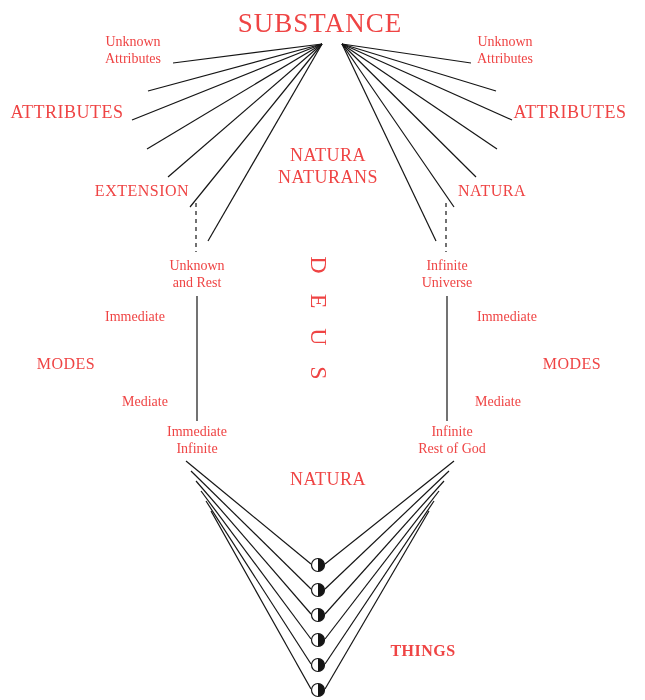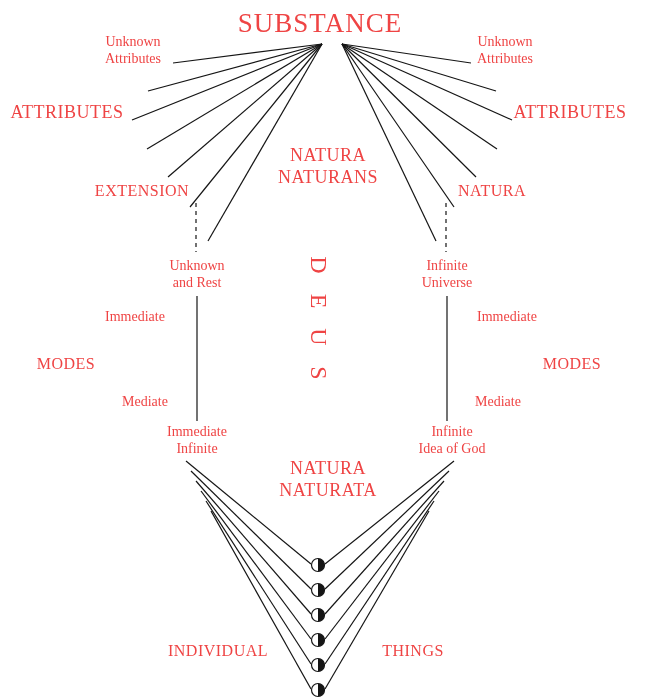--- a/index.html
+++ b/index.html
@@ -148,24 +148,22 @@
 
   <div class="lbl sm" style="left:145px;top:402px;">Mediate</div>
   <div class="lbl sm" style="left:498px;top:402px;">Mediate</div>
 
   <div class="lbl sm" style="left:197px;top:440px;">
     <div>Immediate</div>
     <div>Infinite</div>
   </div>
   <div class="lbl sm" style="left:452px;top:440px;">
     <div>Infinite</div>
-    <div>Idea of God</div>
+    <div>Rest of God</div>
   </div>
 
   <div class="lbl lg" style="left:328px;top:480px;">
     <div>NATURA</div>
-    <div>NATURATA</div>
   </div>
 
-  <div class="lbl md" style="left:218px;top:651px;">INDIVIDUAL</div>
-  <div class="lbl md" style="left:413px;top:651px;">THINGS</div>
+  <div class="lbl md" style="left:423px;top:651px;font-weight:bold;">THINGS</div>
 
 </div>
 
 </body></html>

